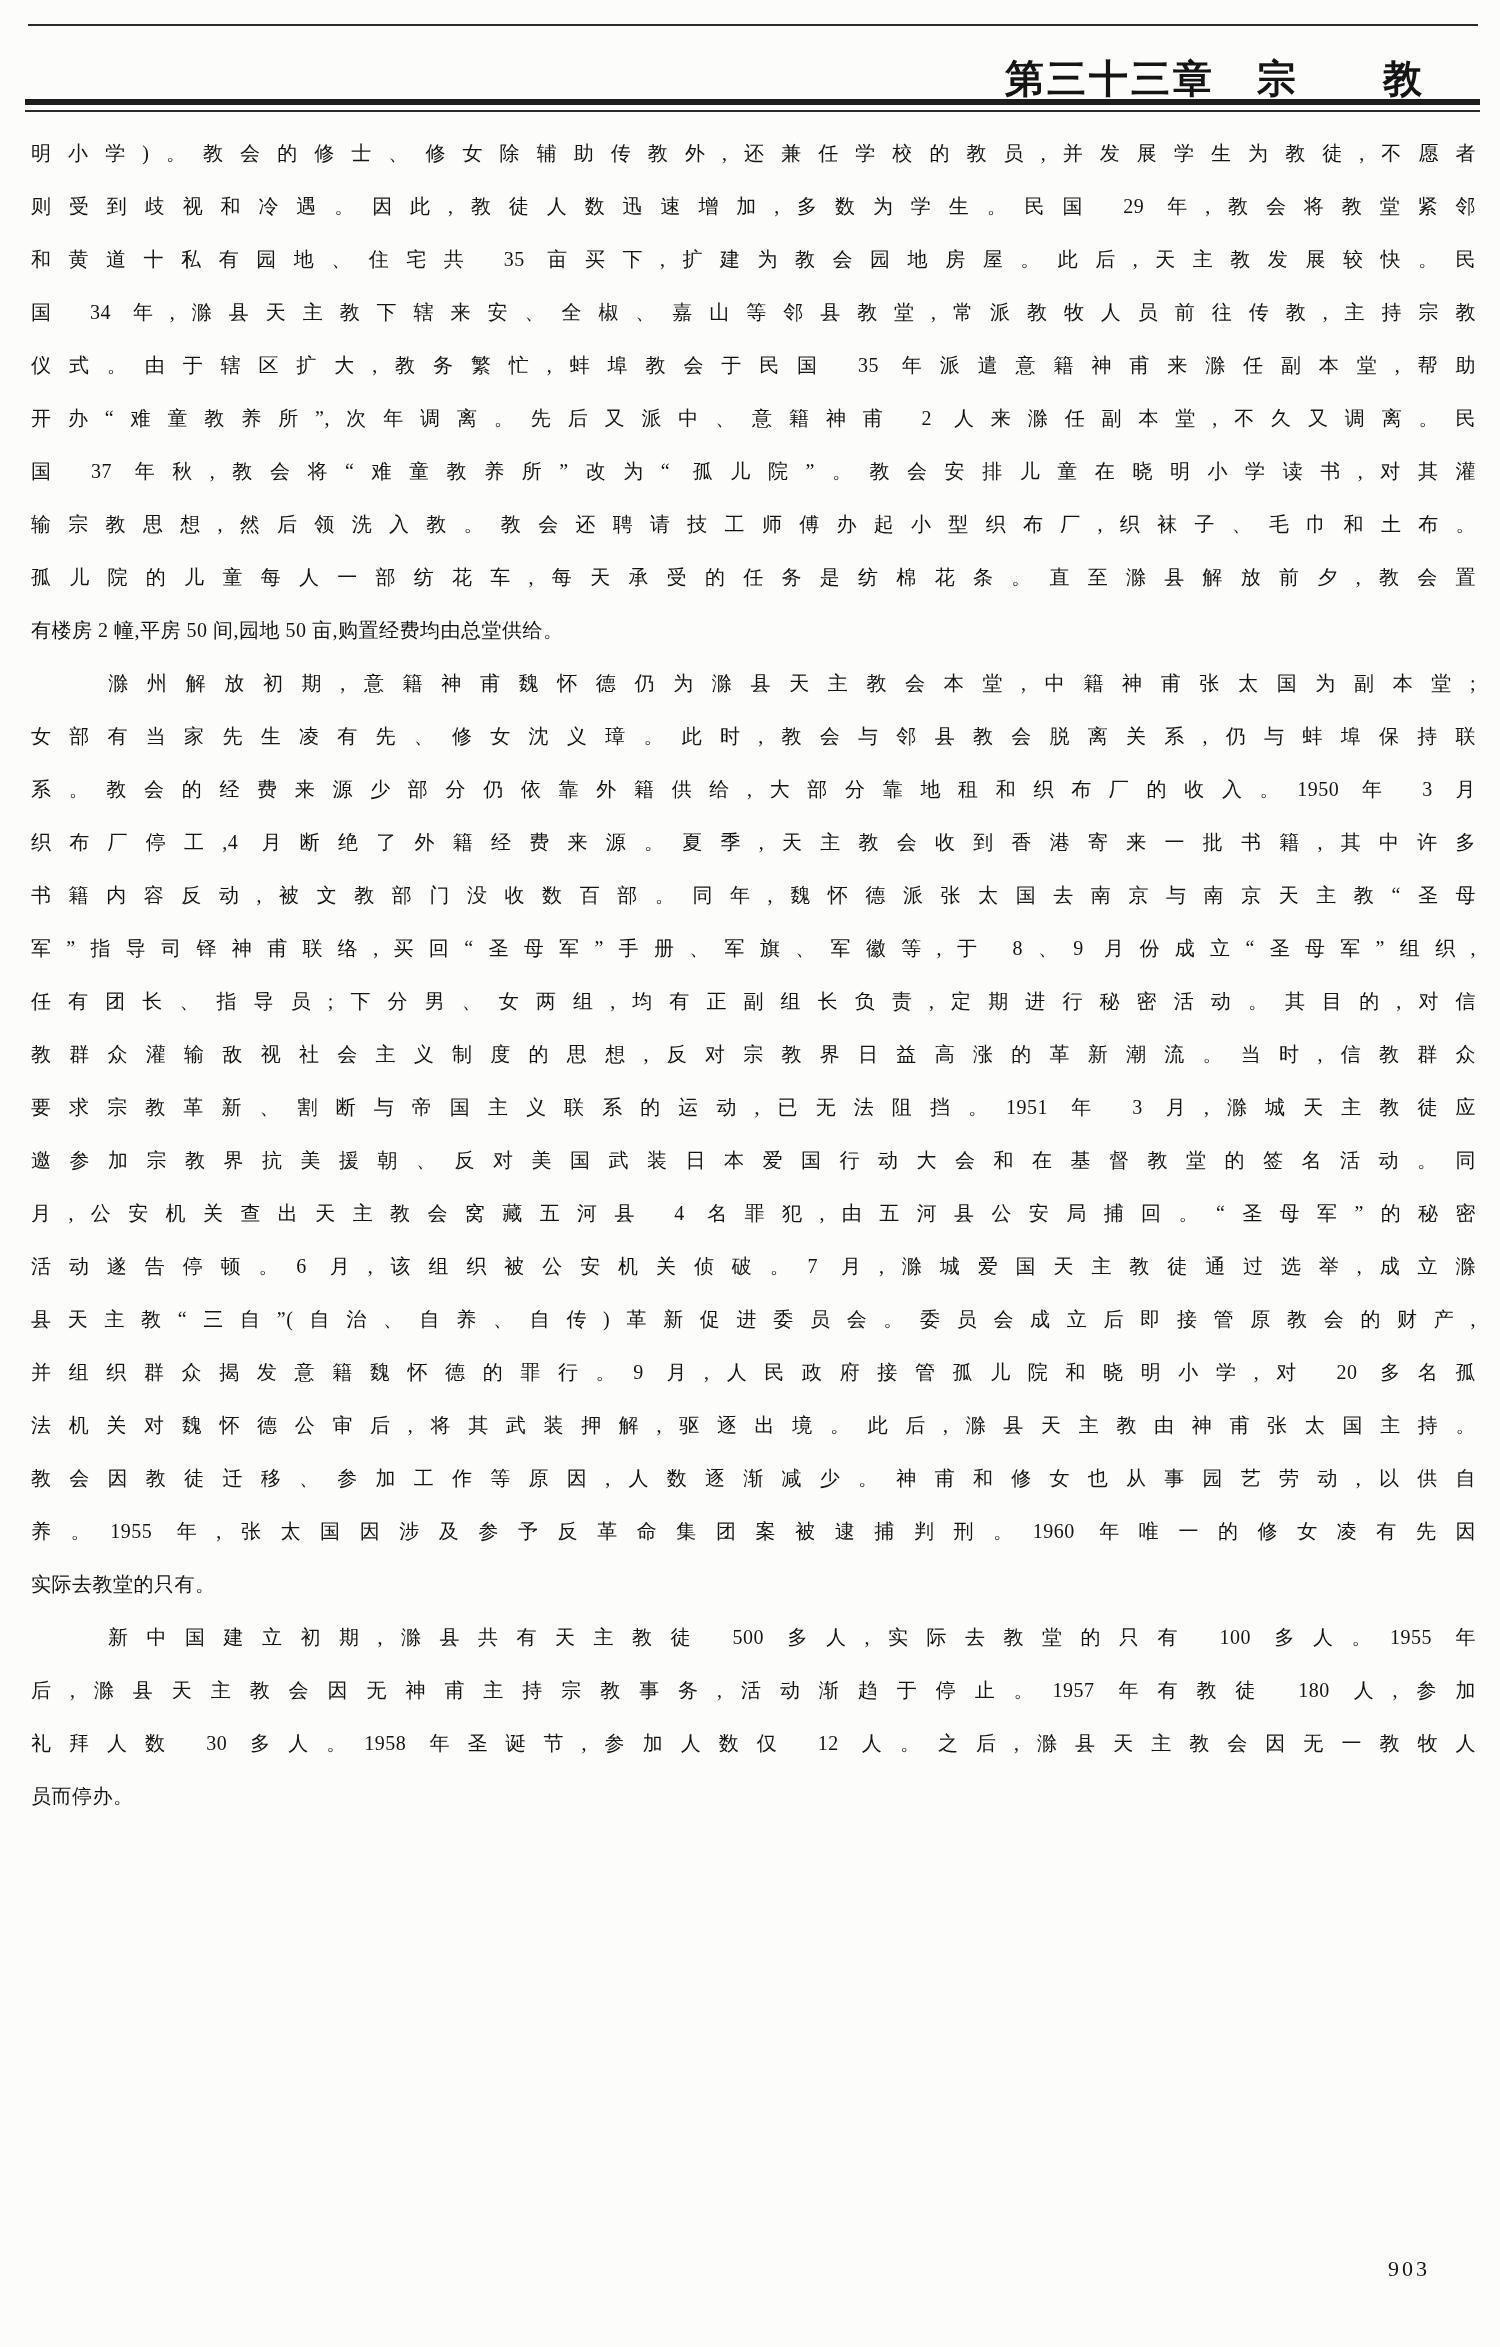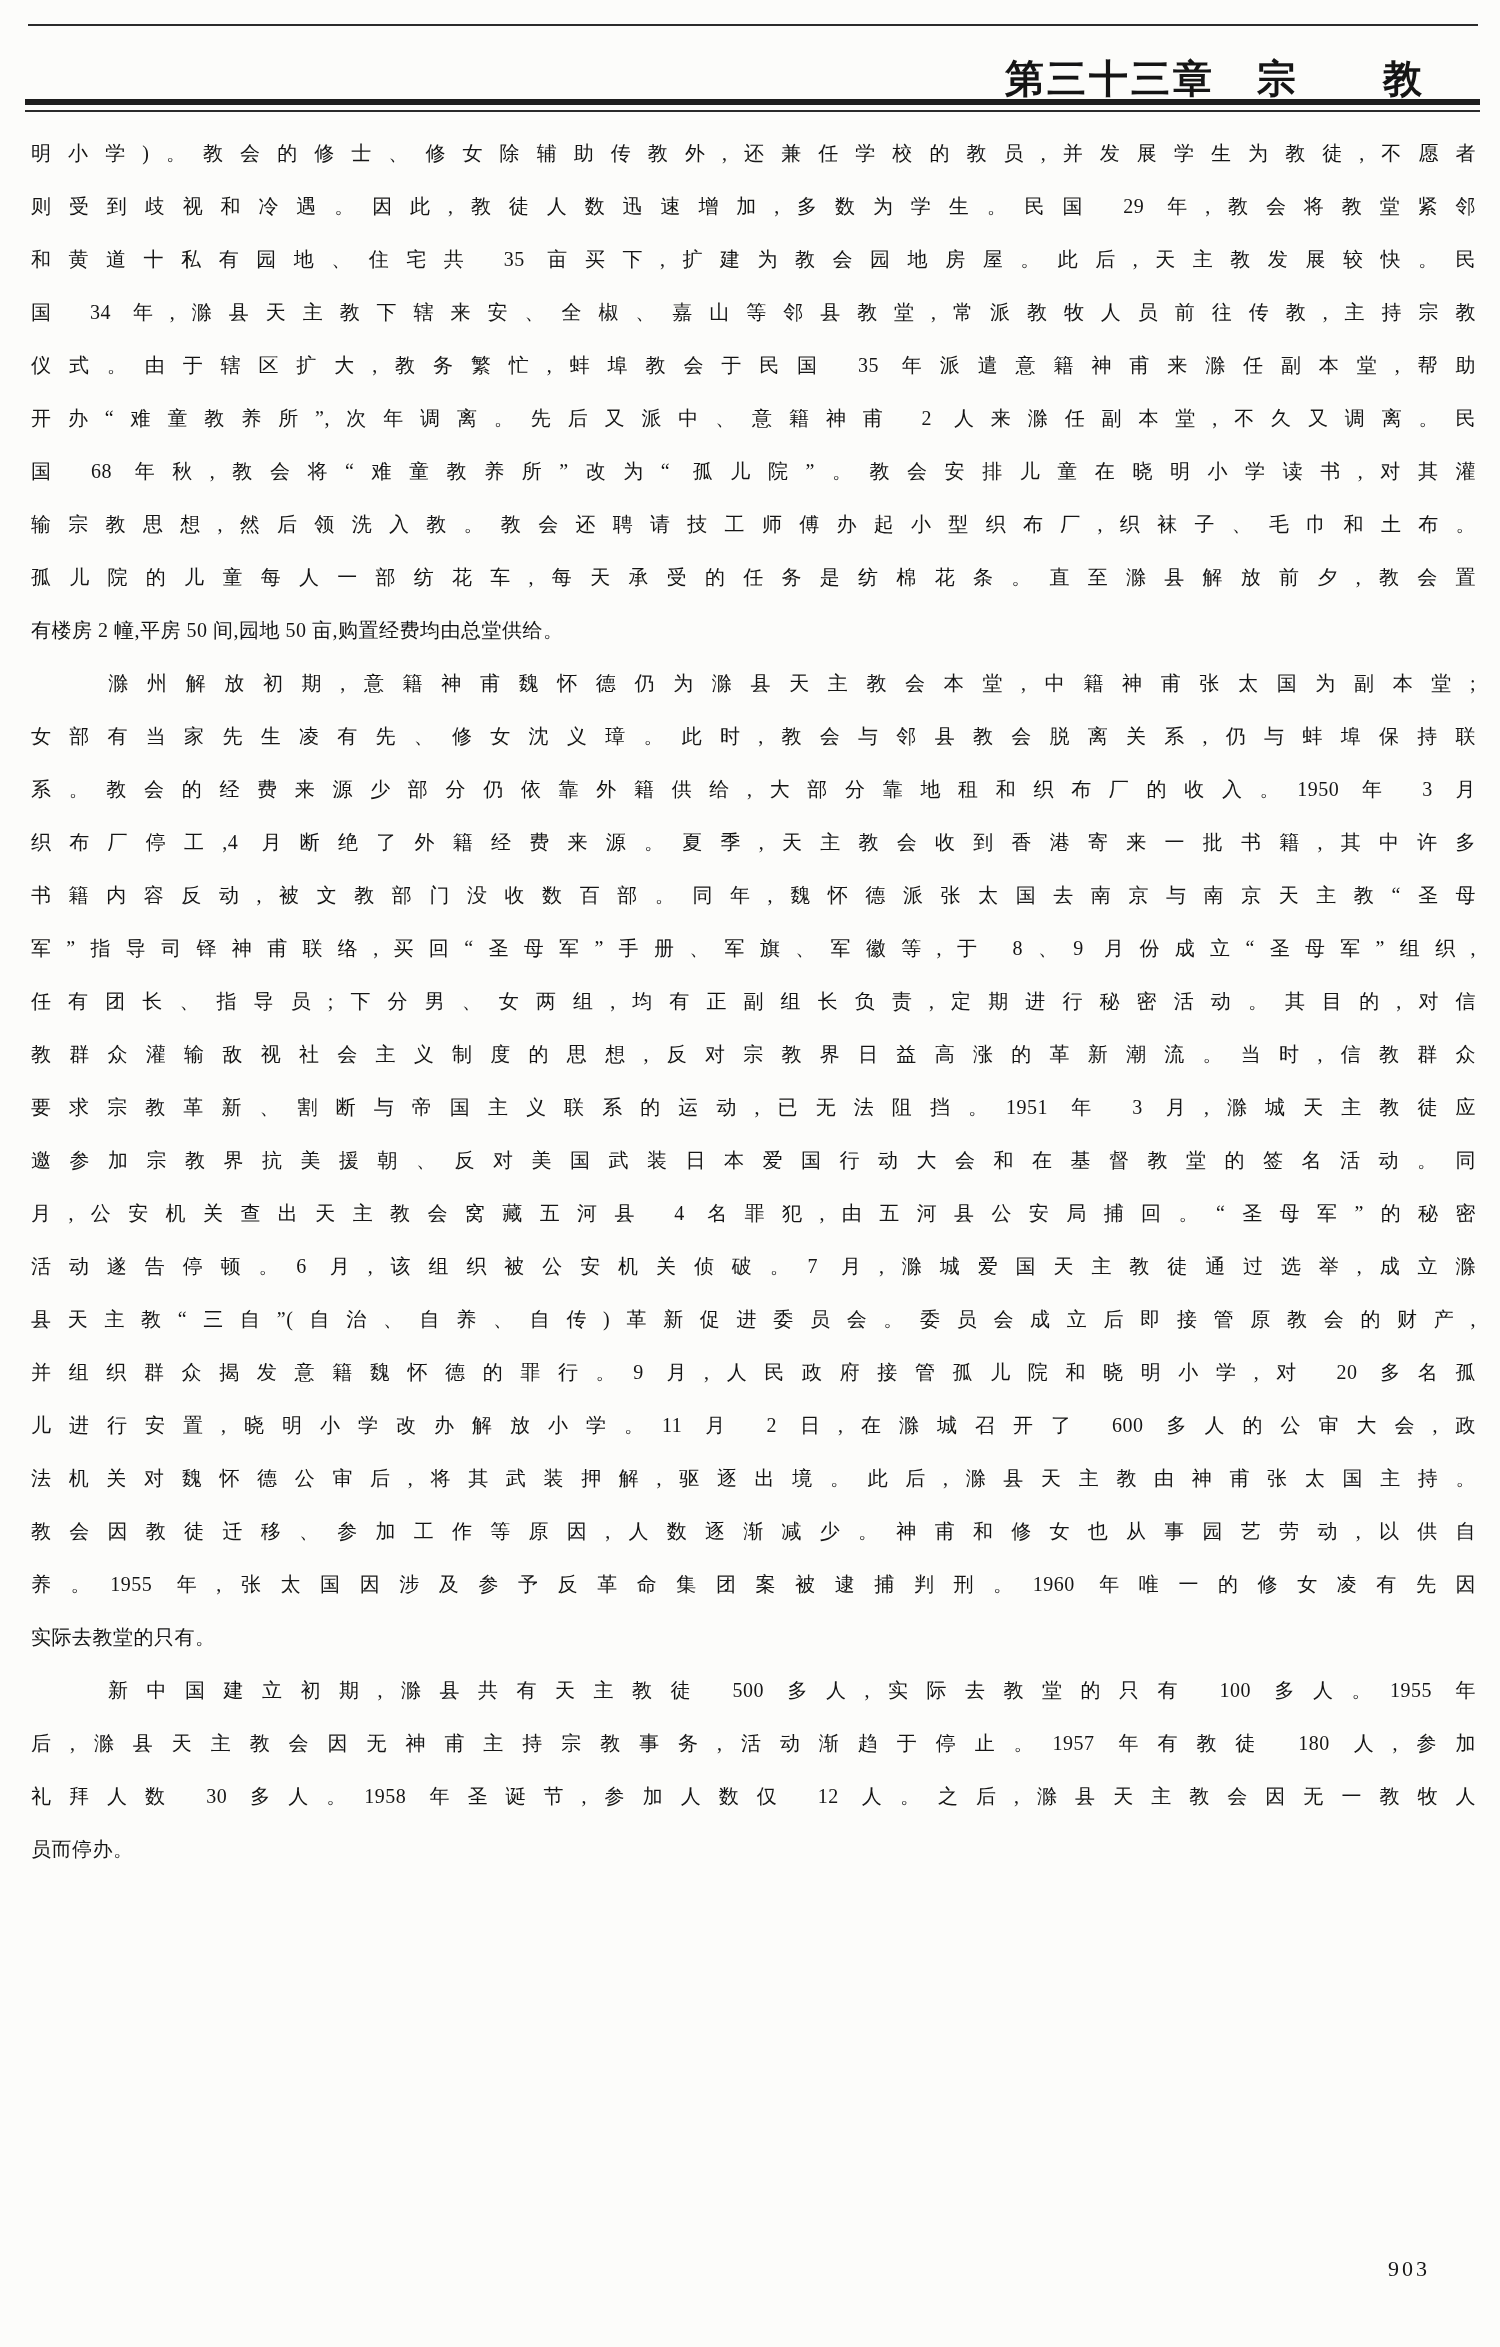--- a/index.html
+++ b/index.html
@@ -61,39 +61,38 @@
   <div class="rule-thick"></div>
   <div class="rule-thin"></div>
 
   <div class="body-text">
       <div class="text-line">明小学)。教会的修士、修女除辅助传教外,还兼任学校的教员,并发展学生为教徒,不愿者</div>
       <div class="text-line">则受到歧视和冷遇。因此,教徒人数迅速增加,多数为学生。民国 29 年,教会将教堂紧邻</div>
       <div class="text-line">和黄道十私有园地、住宅共 35 亩买下,扩建为教会园地房屋。此后,天主教发展较快。民</div>
       <div class="text-line">国 34 年,滁县天主教下辖来安、全椒、嘉山等邻县教堂,常派教牧人员前往传教,主持宗教</div>
       <div class="text-line">仪式。由于辖区扩大,教务繁忙,蚌埠教会于民国 35 年派遣意籍神甫来滁任副本堂,帮助</div>
       <div class="text-line">开办“难童教养所”,次年调离。先后又派中、意籍神甫 2 人来滁任副本堂,不久又调离。民</div>
-      <div class="text-line">国 68 年秋,教会将“难童教养所”改为“ 孤儿院”。教会安排儿童在晓明小学读书,对其灌</div>
+      <div class="text-line">国 37 年秋,教会将“难童教养所”改为“ 孤儿院”。教会安排儿童在晓明小学读书,对其灌</div>
       <div class="text-line">输宗教思想,然后领洗入教。教会还聘请技工师傅办起小型织布厂,织袜子、毛巾和土布。</div>
       <div class="text-line">孤儿院的儿童每人一部纺花车,每天承受的任务是纺棉花条。直至滁县解放前夕,教会置</div>
       <div class="text-line no-justify">有楼房 2 幢,平房 50 间,园地 50 亩,购置经费均由总堂供给。</div>
       <div class="text-line">　　滁州解放初期,意籍神甫魏怀德仍为滁县天主教会本堂,中籍神甫张太国为副本堂;</div>
       <div class="text-line">女部有当家先生凌有先、修女沈义璋。此时,教会与邻县教会脱离关系,仍与蚌埠保持联</div>
       <div class="text-line">系。教会的经费来源少部分仍依靠外籍供给,大部分靠地租和织布厂的收入。1950 年 3 月</div>
       <div class="text-line">织布厂停工,4 月断绝了外籍经费来源。夏季,天主教会收到香港寄来一批书籍,其中许多</div>
       <div class="text-line">书籍内容反动,被文教部门没收数百部。同年,魏怀德派张太国去南京与南京天主教“圣母</div>
       <div class="text-line">军”指导司铎神甫联络,买回“圣母军”手册、军旗、军徽等,于 8、9 月份成立“圣母军”组织,</div>
       <div class="text-line">任有团长、指导员;下分男、女两组,均有正副组长负责,定期进行秘密活动。其目的,对信</div>
       <div class="text-line">教群众灌输敌视社会主义制度的思想,反对宗教界日益高涨的革新潮流。当时,信教群众</div>
       <div class="text-line">要求宗教革新、割断与帝国主义联系的运动,已无法阻挡。1951 年 3 月,滁城天主教徒应</div>
       <div class="text-line">邀参加宗教界抗美援朝、反对美国武装日本爱国行动大会和在基督教堂的签名活动。同</div>
       <div class="text-line">月,公安机关查出天主教会窝藏五河县 4 名罪犯,由五河县公安局捕回。“圣母军”的秘密</div>
       <div class="text-line">活动遂告停顿。6 月,该组织被公安机关侦破。7 月,滁城爱国天主教徒通过选举,成立滁</div>
       <div class="text-line">县天主教“三自”(自治、自养、自传)革新促进委员会。委员会成立后即接管原教会的财产,</div>
       <div class="text-line">并组织群众揭发意籍魏怀德的罪行。9 月,人民政府接管孤儿院和晓明小学,对 20 多名孤</div>
-      <div class="text-line">儿进行安置,晓明小学改办解放小学。11 月 2 日,在滁城召开了 600 多人的公审大会,政</div>
       <div class="text-line">法机关对魏怀德公审后,将其武装押解,驱逐出境。此后,滁县天主教由神甫张太国主持。</div>
       <div class="text-line">教会因教徒迁移、参加工作等原因,人数逐渐减少。神甫和修女也从事园艺劳动,以供自</div>
       <div class="text-line">养。1955 年,张太国因涉及参予反革命集团案被逮捕判刑。1960 年唯一的修女凌有先因</div>
       <div class="text-line no-justify">实际去教堂的只有。</div>
       <div class="text-line">　　新中国建立初期,滁县共有天主教徒 500 多人,实际去教堂的只有 100 多人。1955 年</div>
       <div class="text-line">后,滁县天主教会因无神甫主持宗教事务,活动渐趋于停止。1957 年有教徒 180 人,参加</div>
       <div class="text-line">礼拜人数 30 多人。1958 年圣诞节,参加人数仅 12 人。之后,滁县天主教会因无一教牧人</div>
       <div class="text-line no-justify">员而停办。</div>
     </div>
 

